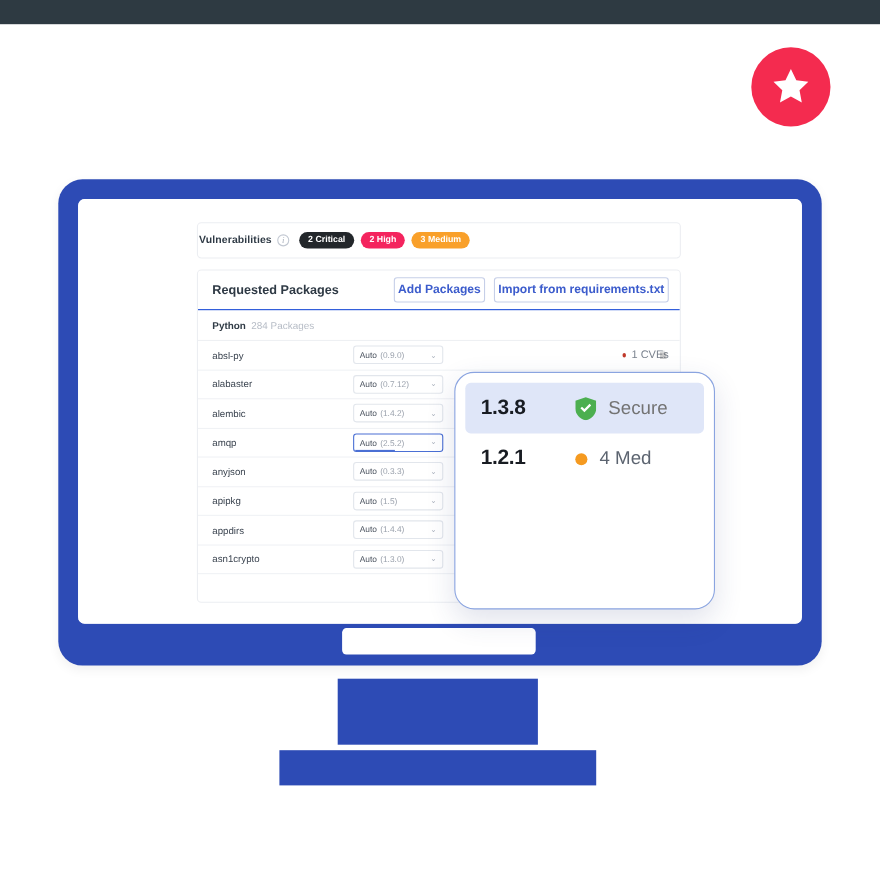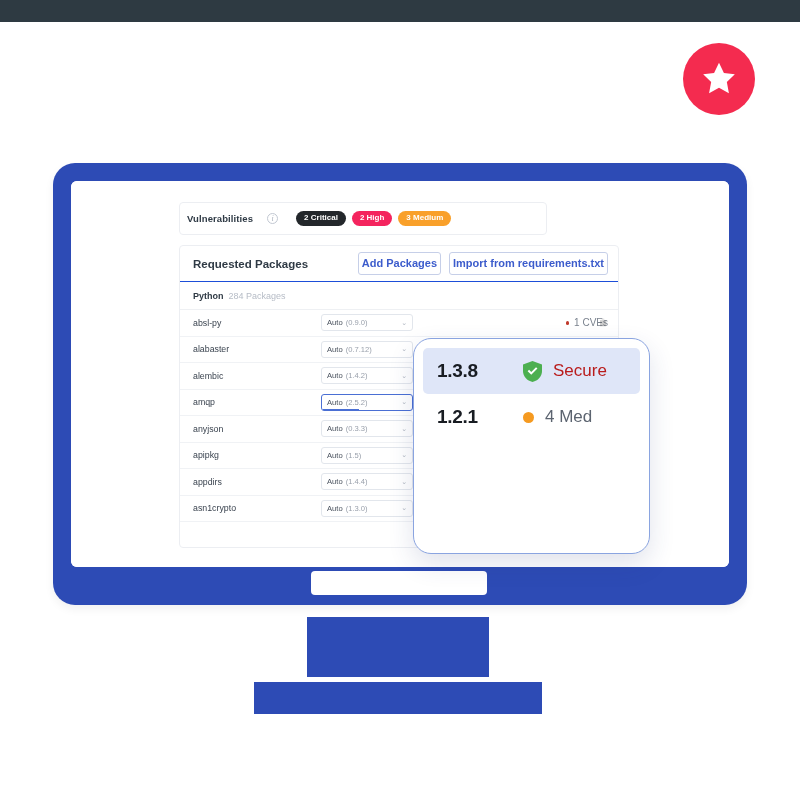--- a/index.html
+++ b/index.html
@@ -80,25 +80,24 @@
   .card {
     position: absolute;
     background: #ffffff;
     border: 1px solid #eceef2;
     border-radius: 4px;
   }
 
   
   .vuln-card {
     top: 21px; left: 108px;
-    width: 368px; height: 33px;
-    display: flex;
-    align-items: center;
-    padding-left: 7px;
-    gap: 9px;
+    width: 440px; height: 33px;
+    display: flex;
+    align-items: center;
+    padding-left: 1px;
   }
   .vuln-label {
     font-size: 9.5px;
     font-weight: bold;
     color: #2f3a45;
     letter-spacing: 0.1px;
   }
   .info-icon {
     width: 11px; height: 11px;
     margin-left: 5px;
@@ -184,21 +183,21 @@
     padding-left: 13px;
     position: relative;
   }
   .pkg-name {
     font-size: 8.8px;
     color: #3a434f;
     width: 128px;
     flex: none;
   }
   .select {
-    width: 92px;
+    width: 82px;
     height: 17px;
     border: 1px solid #e2e6ec;
     border-radius: 3px;
     background: #ffffff;
     display: flex;
     align-items: center;
     padding: 0 5px;
     font-size: 7.6px;
     color: #4a525e;
     flex: none;
@@ -272,21 +271,21 @@
     flex: none;
     letter-spacing: -0.3px;
   }
   .pop-status {
     display: flex;
     align-items: center;
     gap: 11px;
     font-size: 17px;
     color: #5c6470;
   }
-  .pop-status.secure { color: #b91c1c; }
+  .pop-status.secure { color: #737373; }
   .pop-dot {
     width: 11px; height: 11px;
     border-radius: 50%;
     flex: none;
   }
   .pop-dot.red    { background: #f4245e; }
   .pop-dot.orange { background: #f59a20; }
   .shield { width: 19px; height: 21px; flex: none; display: block; }
 </style>
 </head>

